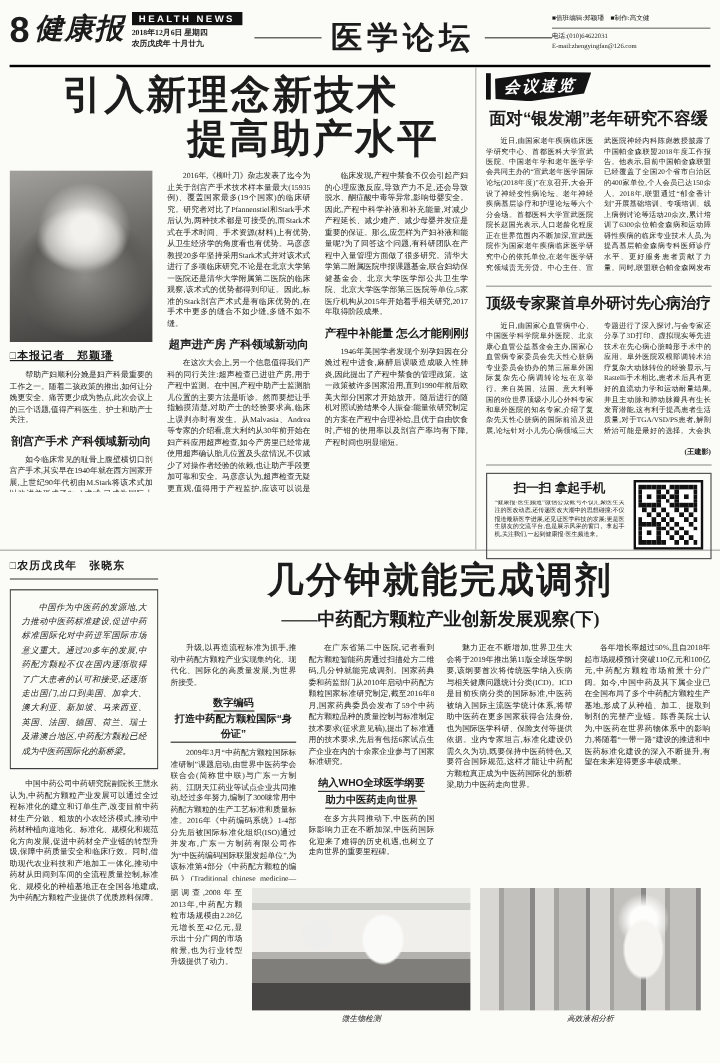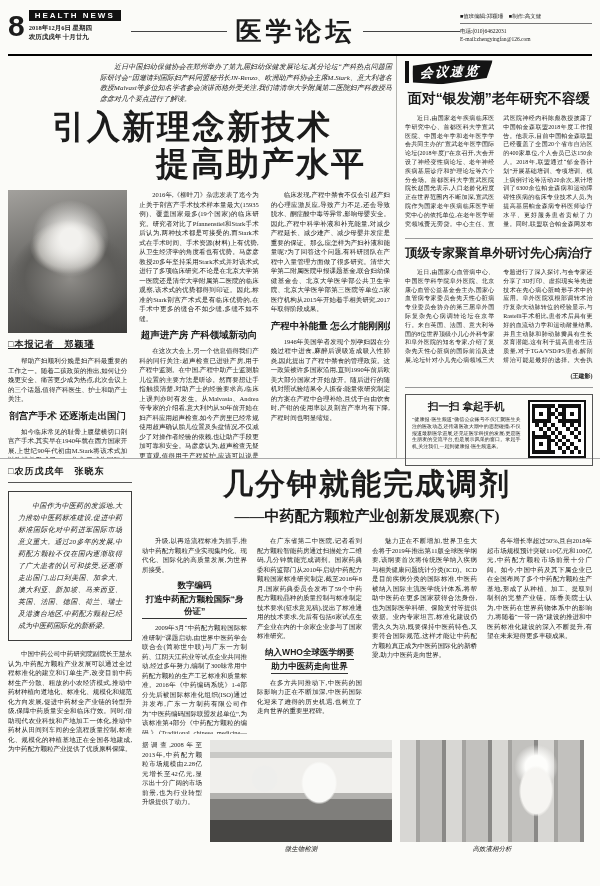--- a/index.html
+++ b/index.html
@@ -88,20 +88,21 @@
         radial-gradient(circle at 74% 26%, #fdfdfb 0 7%, rgba(0,0,0,0) 14%),
         repeating-linear-gradient(90deg,#d8d7d4 0 16px,#a5a4a1 16px 20px,#c2c1be 20px 42px,#8a8987 42px 46px); }
 </style>
 </head>
 <body>
 
 <div class="page">
 
   <div class="hdr">
     <div class="pageno">8</div>
+    <div class="masthead">健康报</div>
     <div class="mh-col">
       <div class="mh-en">HEALTH NEWS</div>
       <div class="mh-date">2018年12月6日 星期四</div>
       <div class="mh-date">农历戊戌年 十月廿九</div>
     </div>
     <div class="section-wrap">
       <div class="rule-flank"></div>
       <div class="section-title">医学论坛</div>
       <div class="rule-flank"></div>
     </div>
@@ -109,31 +110,30 @@
       <div class="row1">■值班编辑:郑颖璠　■制作:高文健</div>
       <div>电话:(010)64622031</div>
       <div>E-mail:zhengyingfan@126.com</div>
     </div>
   </div>
   <div class="hdr-rule"></div>
 
   <div class="topzone">
 
     <div class="lead">
-      <div class="lead-intro">近日中国妇幼保健协会在郑州举办了第九届妇幼保健发展论坛,其分论坛“产科热点问题国际研讨会”因邀请到国际妇产科同盟秘书长JN-Renzo、欧洲助产科协会主席M.Stark、意大利著名教授Malvasi等多位知名学者参会演讲而格外受关注,我们请清华大学附属第二医院妇产科教授马彦彦对几个要点进行了解读。</div>
       <div class="hl1">引入新理念新技术</div>
       <div class="hl2">提高助产水平</div>
       <div class="lead-cols">
         <div class="lcol">
           <div class="photo-feet"></div>
           <div class="byline1">□本报记者　郑颖璠</div>
           <div class="bodytext">
               <p>帮助产妇顺利分娩是妇产科最重要的工作之一。随着二孩政策的推出,如何让分娩更安全、痛苦更少成为热点,此次会议上的三个话题,值得产科医生、护士和助产士关注。</p>
             </div>
-          <div class="subhead">剖宫产手术 还逐渐走出国门</div>
+          <div class="subhead">剖宫产手术 产科领域新动向</div>
           <div class="bodytext">
               <p>如今临床常见的耻骨上腹壁横切口剖宫产手术,其实早在1940年就在西方国家开展,上世纪90年代初由M.Stark将该术式加以改进并形成了Stark术式,已成为国际上流行的剖宫产术式。1996年该术式被引入北京大学第一医院,因其疗效确切很快从北京走向全国,短短30年间,在中国推广应用遍及村镇。但有人把中国特色问题不加分析地归结为手术方式的问题,提出一些不符合循证证据的看法,并在全国广为流传,这是值得我们注意的问题。</p>
             </div>
         </div>
         <div class="lcol">
           <div class="bodytext">
               <p>2016年,《柳叶刀》杂志发表了迄今为止关于剖宫产手术技术样本量最大(15935例)、覆盖国家最多(19个国家)的临床研究。研究者对比了Pfannenstiel和Stark手术后认为,两种技术都是可接受的,而Stark术式在手术时间、手术资源(材料)上有优势,从卫生经济学的角度看也有优势。马彦彦教授20多年坚持采用Stark术式并对该术式进行了多项临床研究,不论是在北京大学第一医院还是清华大学附属第二医院的临床观察,该术式的优势都得到印证。因此,标准的Stark剖宫产术式是有临床优势的,在手术中更多的缝合不如少缝,多缝不如不缝。</p>
             </div>
           <div class="subhead">超声进产房 产科领域新动向</div>
           <div class="bodytext">

